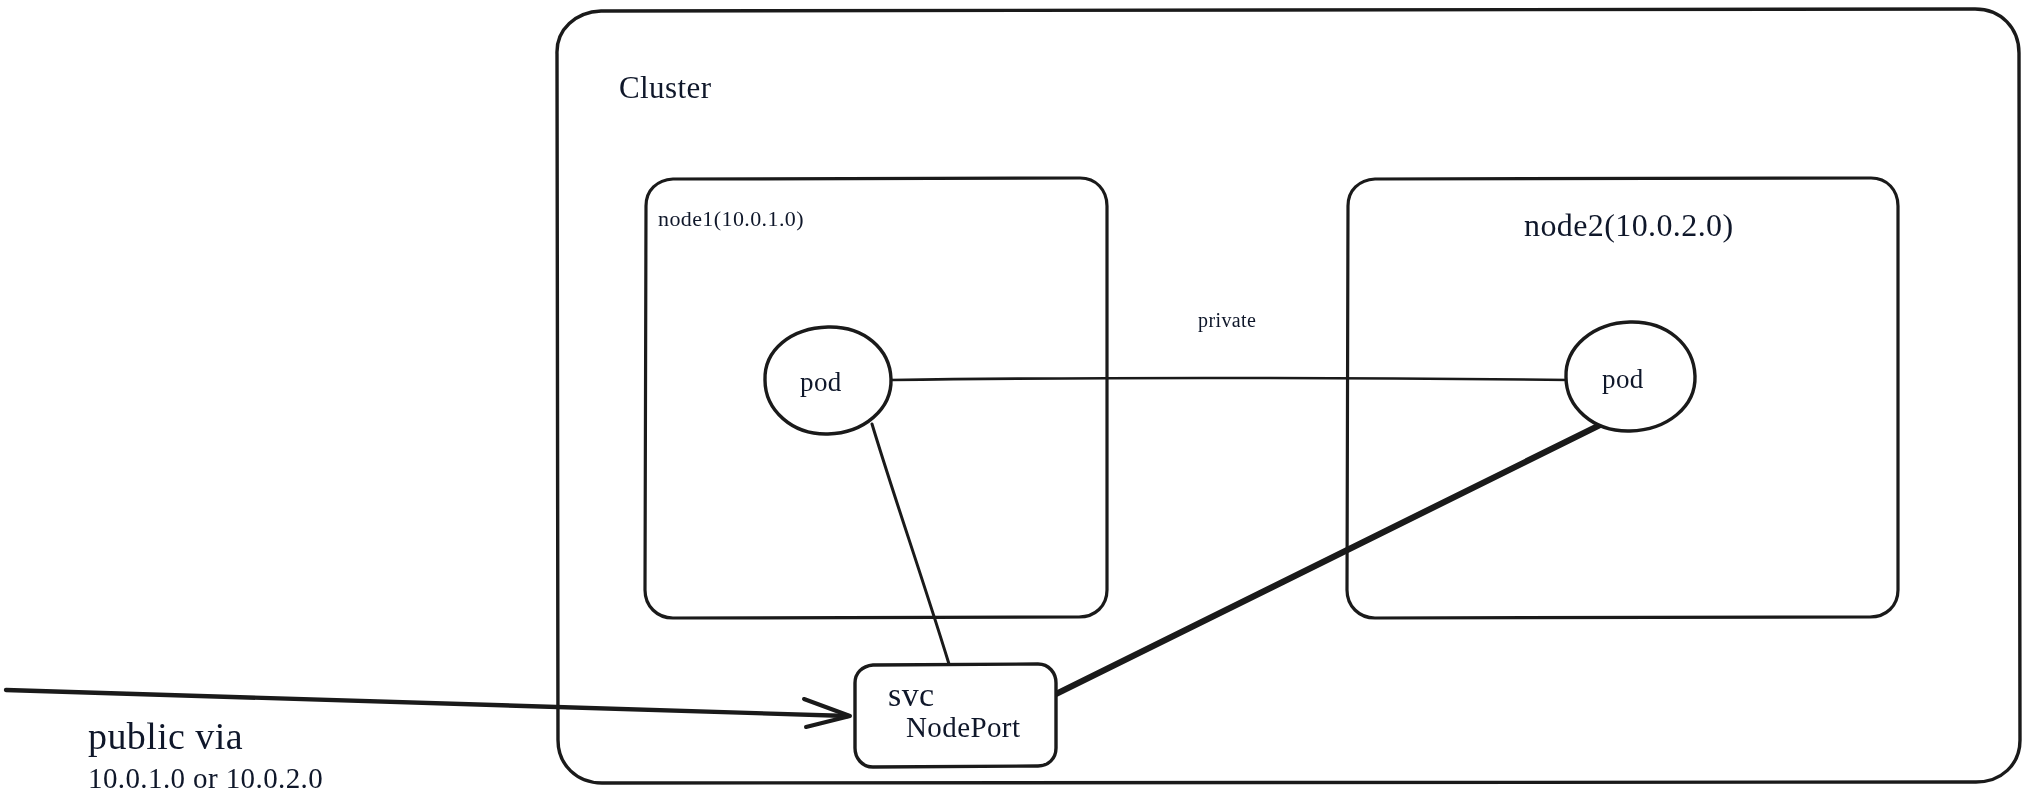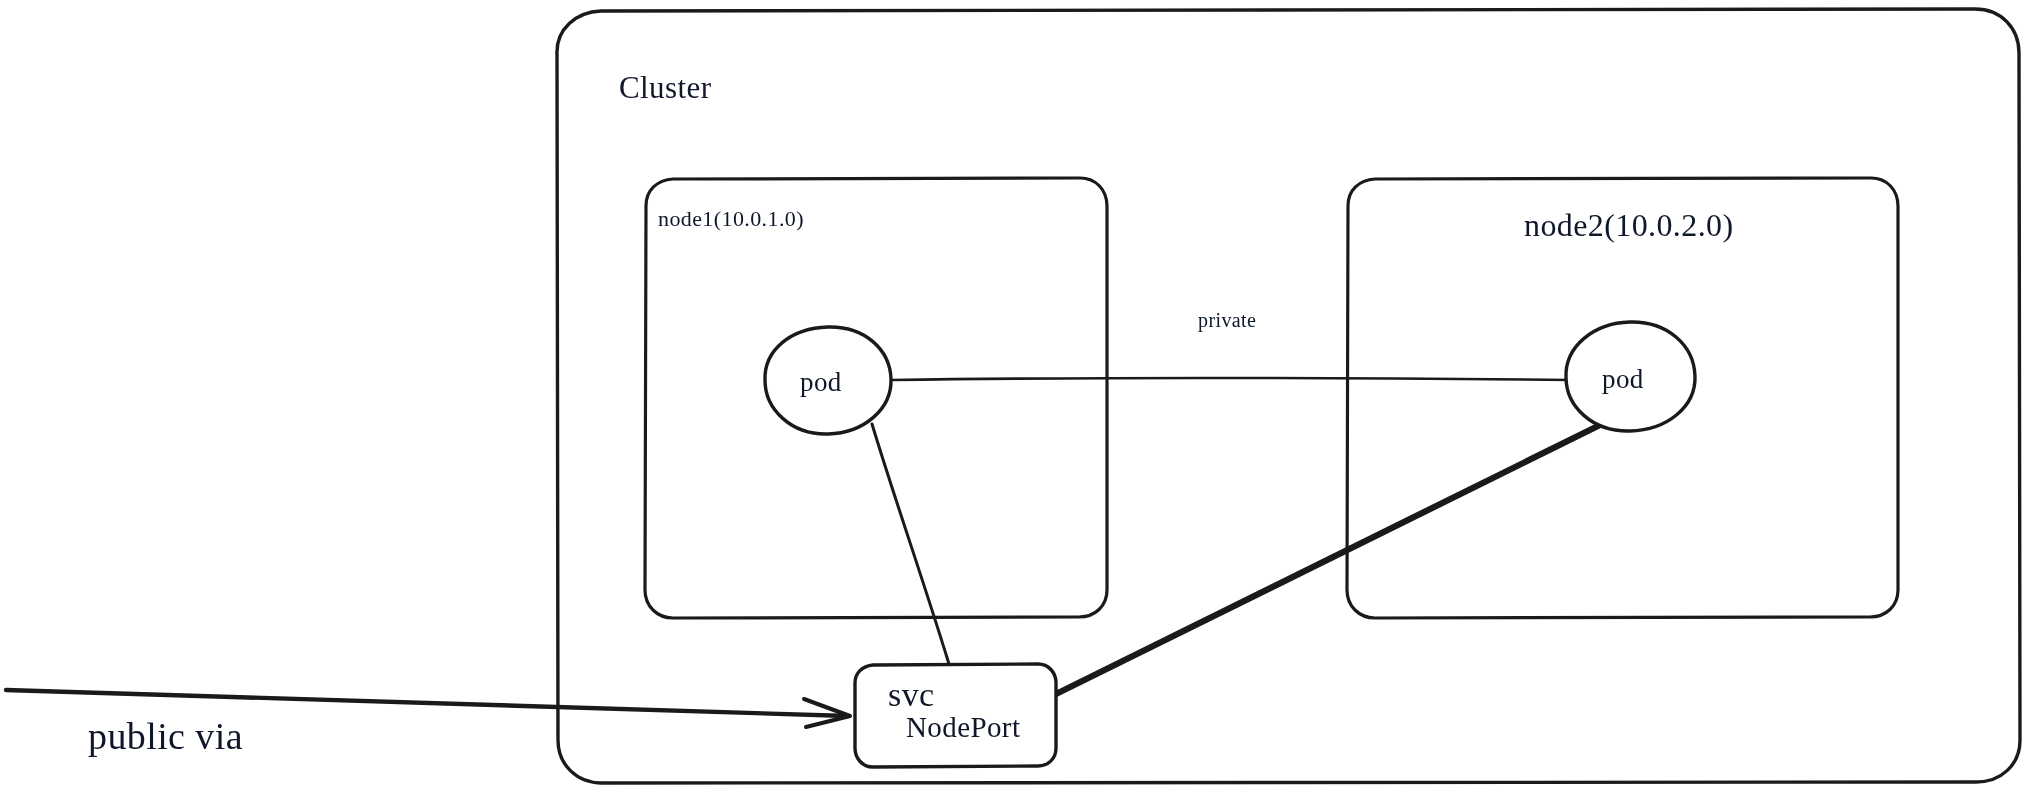--- a/index.html
+++ b/index.html
@@ -146,14 +146,15 @@
   <div class="lbl lbl-pod-right">pod</div>
 
   <div class="lbl lbl-private">private</div>
 
   <div class="lbl lbl-svc">svc</div>
 
   <div class="lbl lbl-nodeport">NodePort</div>
 
   <div class="lbl lbl-public">public via</div>
 
+  <div class="lbl lbl-public2">10.0.1.0 or 10.0.2.0</div>
 
 </div>
 
 </body></html>

